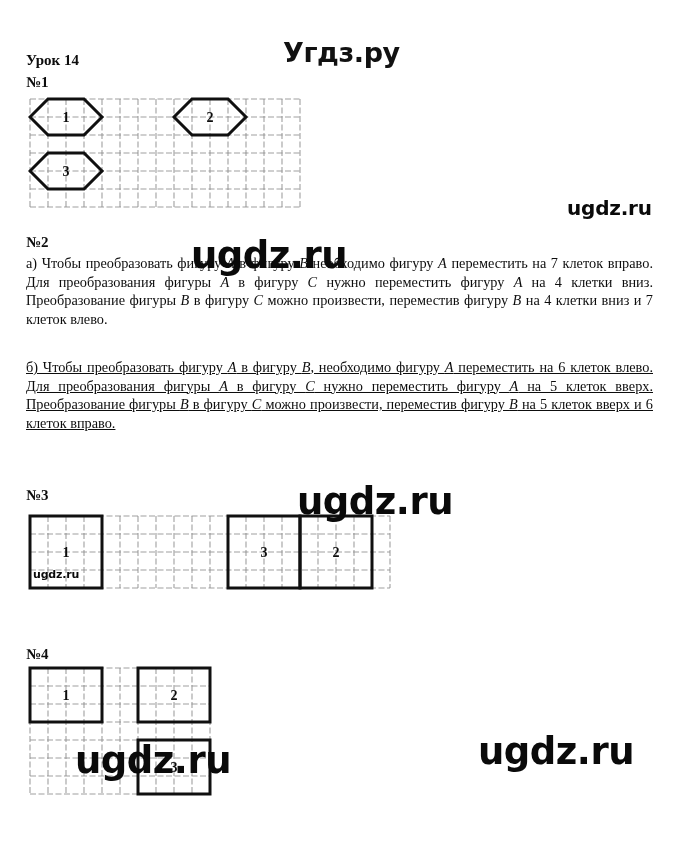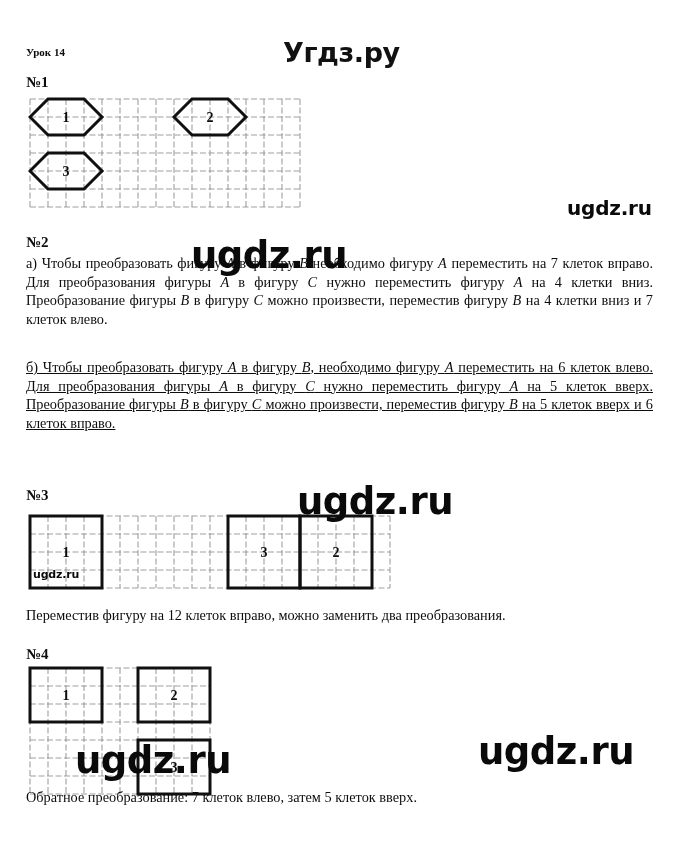--- a/index.html
+++ b/index.html
@@ -41,23 +41,23 @@
     position: absolute;
     top: 44px;
     left: 0;
     width: 680px;
     height: 824px;
   }
 
   .lesson-title {
     position: absolute;
     left: 26px;
-    top: 2px;
-    font-weight: bold;
-    font-size: 11px;
+    top: 8px;
+    font-weight: bold;
+    font-size: 15px;
   }
   .task-num {
     position: absolute;
     left: 26px;
     font-weight: bold;
     font-size: 15px;
   }
   #task-1-num { top: 30px; }
   #task-2-num { top: 190px; }
   #task-3-num { top: 443px; }
@@ -203,21 +203,20 @@
           <rect x="198" y="0" width="72" height="72" fill="none" stroke="#101010" stroke-width="3"></rect>
           <text x="234" y="41" text-anchor="middle" font-family="&quot;Liberation Serif&quot;, serif" font-size="14" font-weight="bold" fill="#0d0d0d">3</text>
         </g>
         <g>
           <rect x="270" y="0" width="72" height="72" fill="none" stroke="#101010" stroke-width="3"></rect>
           <text x="306" y="41" text-anchor="middle" font-family="&quot;Liberation Serif&quot;, serif" font-size="14" font-weight="bold" fill="#0d0d0d">2</text>
         </g>
       </g>
     </svg>
 
-  <div class="para" id="para-3-note">Переместив фигуру на 12 клеток вправо, можно заменить два преобразования.</div>
 
   <svg class="grid-canvas" id="figure-4" width="184" height="130" style="left:28px; top:622px;">
       <g transform="translate(2,2)">
         <line x1="0" y1="0" x2="0" y2="126" stroke="#8f8f8f" stroke-width="1.1" stroke-dasharray="6 2.5" stroke-opacity="0.85"></line>
         <line x1="18" y1="0" x2="18" y2="126" stroke="#8f8f8f" stroke-width="1.1" stroke-dasharray="6 2.5" stroke-opacity="0.85"></line>
         <line x1="36" y1="0" x2="36" y2="126" stroke="#8f8f8f" stroke-width="1.1" stroke-dasharray="6 2.5" stroke-opacity="0.85"></line>
         <line x1="54" y1="0" x2="54" y2="126" stroke="#8f8f8f" stroke-width="1.1" stroke-dasharray="6 2.5" stroke-opacity="0.85"></line>
         <line x1="72" y1="0" x2="72" y2="126" stroke="#8f8f8f" stroke-width="1.1" stroke-dasharray="6 2.5" stroke-opacity="0.85"></line>
         <line x1="90" y1="0" x2="90" y2="126" stroke="#8f8f8f" stroke-width="1.1" stroke-dasharray="6 2.5" stroke-opacity="0.85"></line>
         <line x1="108" y1="0" x2="108" y2="126" stroke="#8f8f8f" stroke-width="1.1" stroke-dasharray="6 2.5" stroke-opacity="0.85"></line>
@@ -241,21 +240,20 @@
           <rect x="108" y="0" width="72" height="54" fill="none" stroke="#101010" stroke-width="3"></rect>
           <text x="144" y="32" text-anchor="middle" font-family="&quot;Liberation Serif&quot;, serif" font-size="14" font-weight="bold" fill="#0d0d0d">2</text>
         </g>
         <g>
           <rect x="108" y="72" width="72" height="54" fill="none" stroke="#101010" stroke-width="3"></rect>
           <text x="144" y="104" text-anchor="middle" font-family="&quot;Liberation Serif&quot;, serif" font-size="14" font-weight="bold" fill="#0d0d0d">3</text>
         </g>
       </g>
     </svg>
 
-  <div class="para" id="para-4-note">Обратное преобразование: 7 клеток влево, затем 5 клеток вверх.</div>
 
   <div class="wm wm-xl" id="wm-1">ugdz.ru</div>
   <div class="wm wm-md" id="wm-2">ugdz.ru</div>
   <div class="wm wm-xl" id="wm-3">ugdz.ru</div>
   <div class="wm wm-sm" id="wm-4">ugdz.ru</div>
   <div class="wm wm-xl" id="wm-5">ugdz.ru</div>
   <div class="wm wm-xl" id="wm-6">ugdz.ru</div>
   <div class="wm wm-md" id="wm-7">ugdz.ru</div>
 
 </div>

